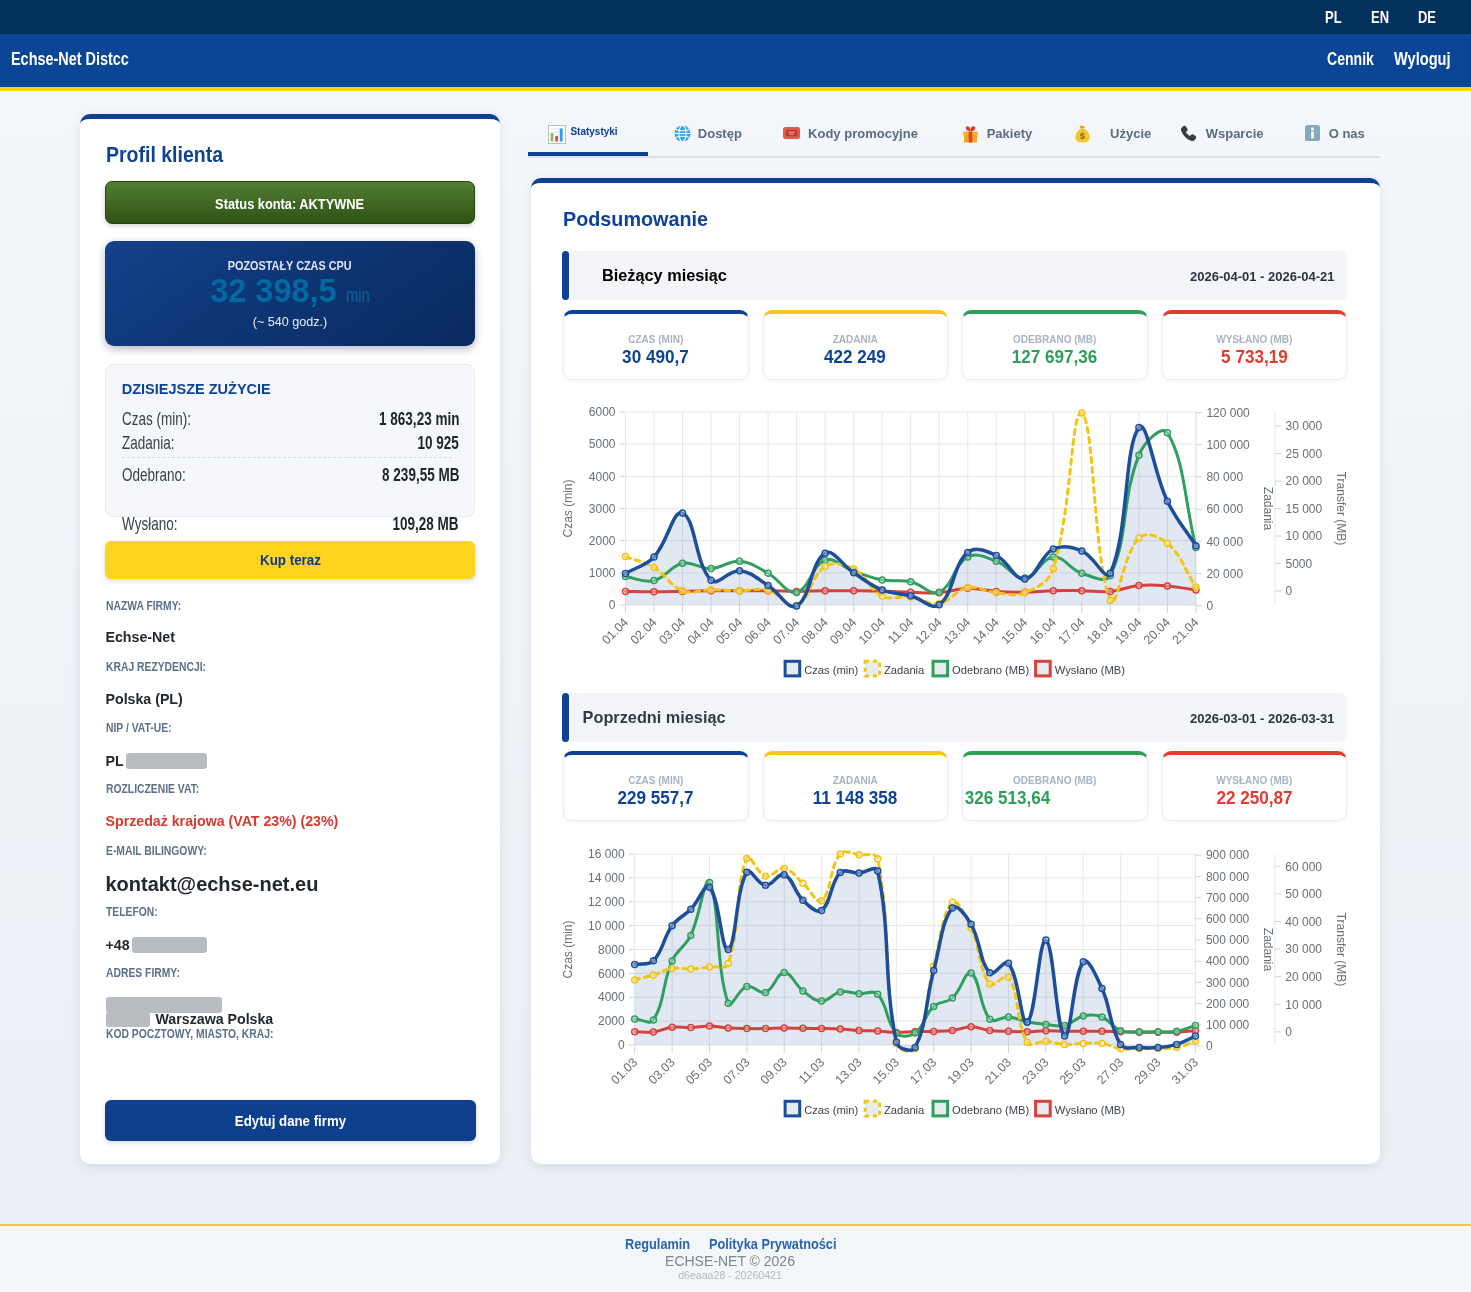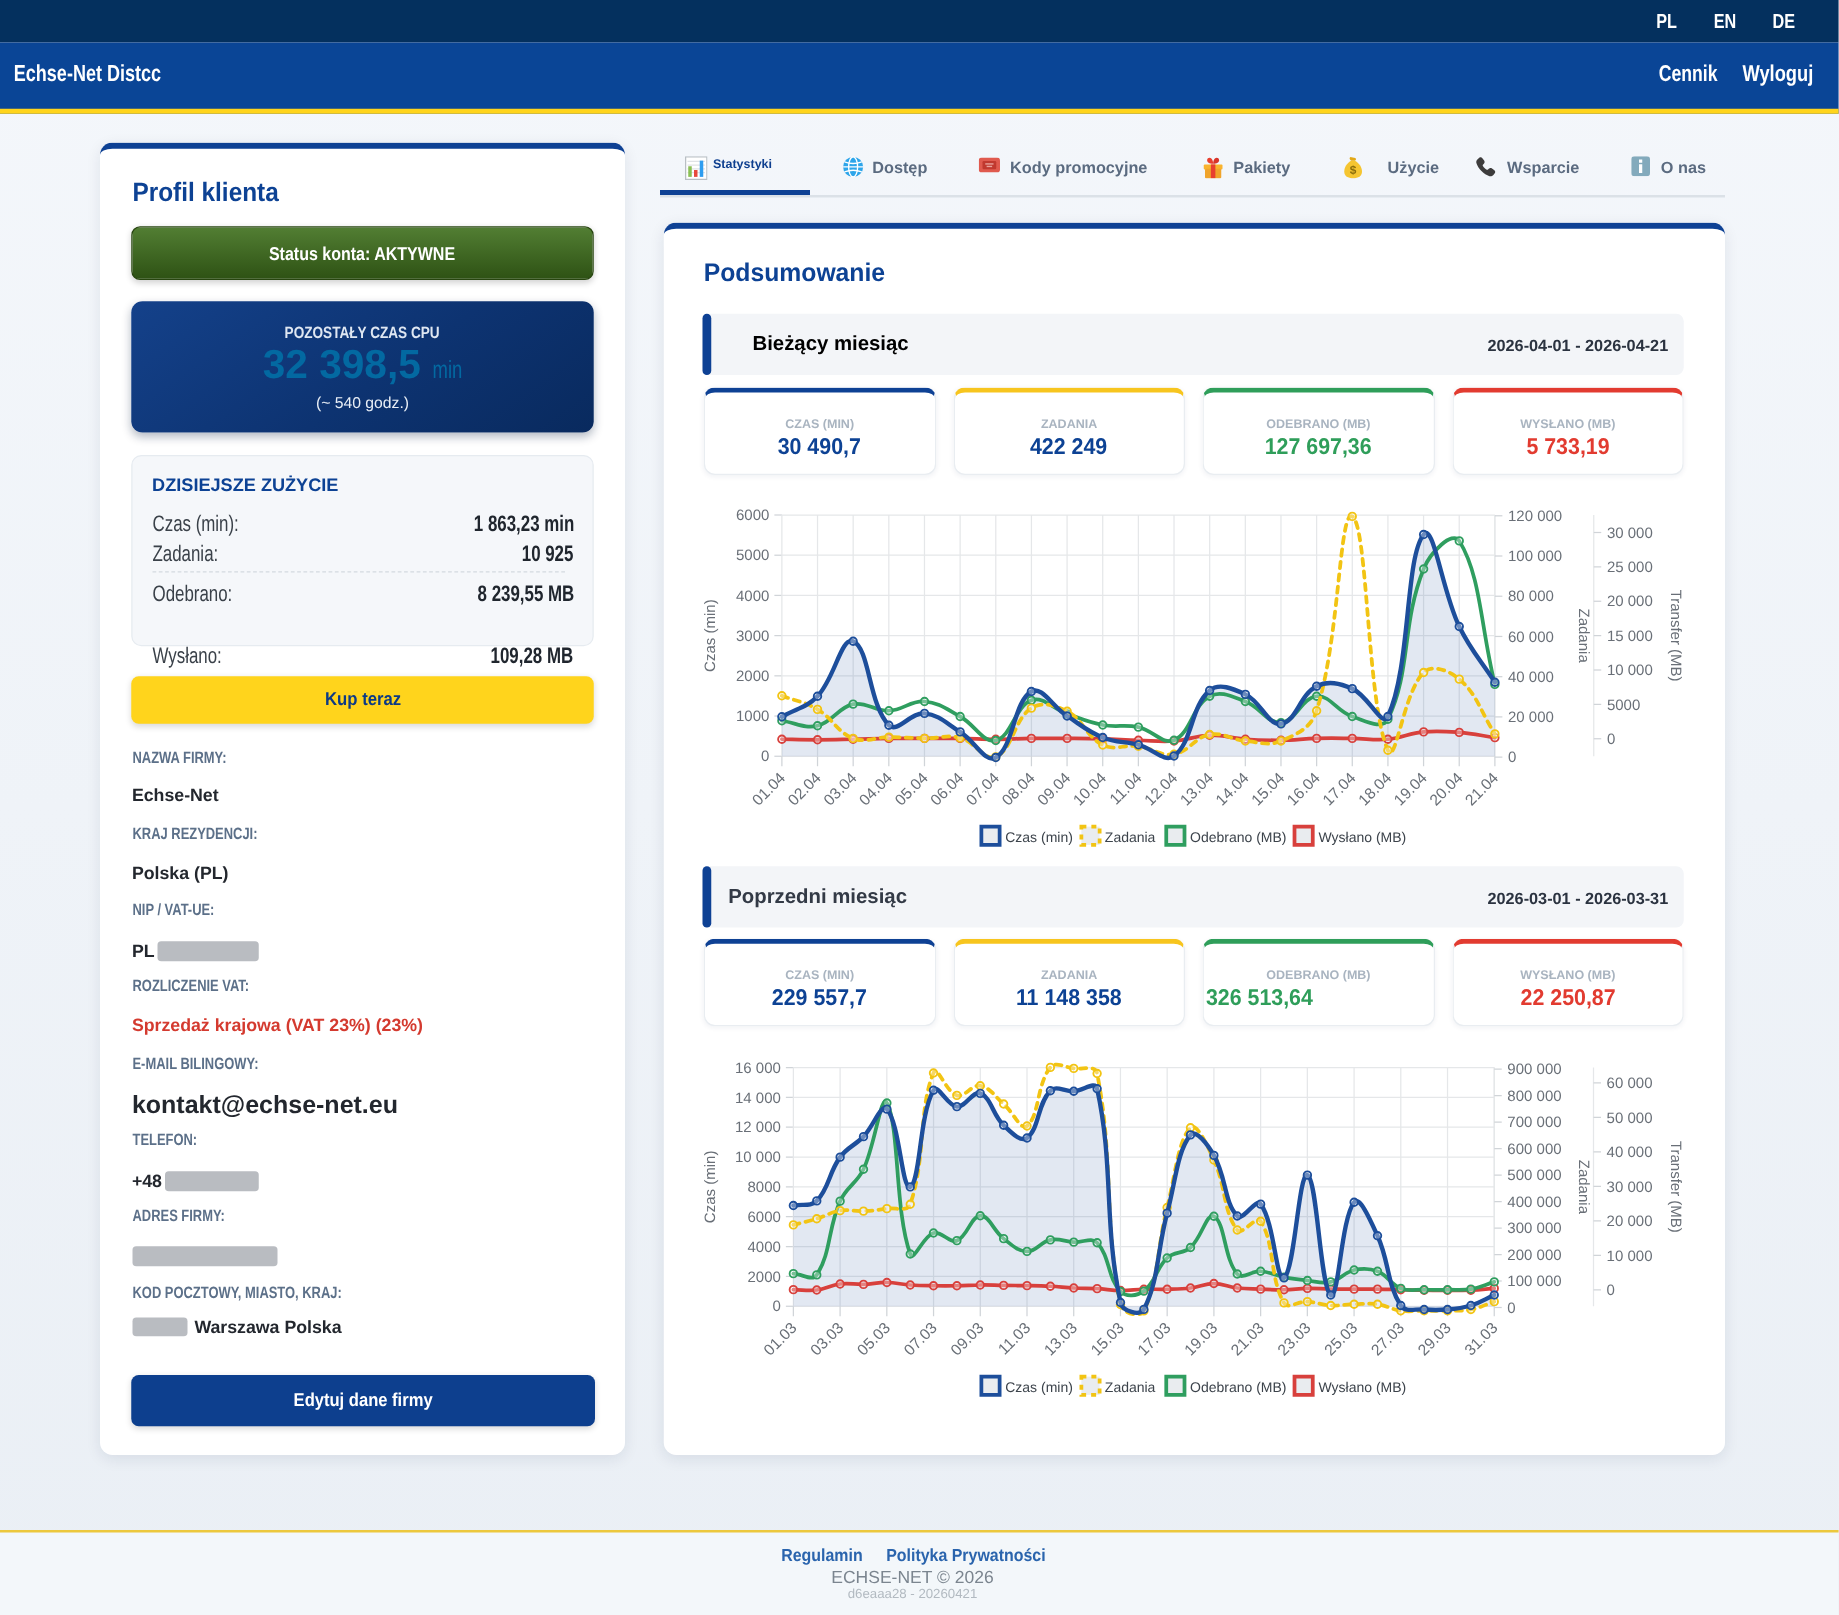--- a/index.html
+++ b/index.html
@@ -50,21 +50,21 @@
 <div style="position:absolute;left:105.5px;top:814.35px;line-height:1;white-space:nowrap;font-size:14.2px;font-weight:bold;color:#23272e;"><span style="color:#d43a2f;">Sprzedaż krajowa (VAT 23%) (23%)</span></div>
 <div style="position:absolute;left:105.5px;top:843.5px;font-size:13.1px;line-height:1;color:#5c7089;white-space:nowrap;font-weight:bold;transform:scaleX(0.79);transform-origin:left top;">E-MAIL BILINGOWY:</div>
 <div style="position:absolute;left:105.5px;top:874.4px;line-height:1;white-space:nowrap;font-size:20px;font-weight:bold;color:#23272e;">kontakt@echse-net.eu</div>
 <div style="position:absolute;left:105.5px;top:904.8px;font-size:13.1px;line-height:1;color:#5c7089;white-space:nowrap;font-weight:bold;transform:scaleX(0.79);transform-origin:left top;">TELEFON:</div>
 <div style="position:absolute;left:105.5px;top:936.95px;line-height:1;white-space:nowrap;font-size:14.2px;font-weight:bold;color:#23272e;">+48<span class="red2"></span></div>
 <div style="position:absolute;left:105.5px;top:966.1px;font-size:13.1px;line-height:1;color:#5c7089;white-space:nowrap;font-weight:bold;transform:scaleX(0.79);transform-origin:left top;">ADRES FIRMY:</div>
 <div style="position:absolute;left:105.5px;top:996.8px;line-height:1;white-space:nowrap;font-size:14.2px;font-weight:bold;color:#23272e;">
     <span class="red3"></span>
   </div>
 <div style="position:absolute;left:105.5px;top:1027.4px;font-size:13.1px;line-height:1;color:#5c7089;white-space:nowrap;font-weight:bold;transform:scaleX(0.79);transform-origin:left top;">KOD POCZTOWY, MIASTO, KRAJ:</div>
-<div style="position:absolute;left:105.5px;top:1054px;line-height:1;white-space:nowrap;font-size:14.2px;font-weight:bold;color:#23272e;"><span class="red4"></span><span style="margin-left:6px;">Warszawa Polska</span></div>
+<div style="position:absolute;left:105.5px;top:1012px;line-height:1;white-space:nowrap;font-size:14.2px;font-weight:bold;color:#23272e;"><span class="red4"></span><span style="margin-left:6px;">Warszawa Polska</span></div>
 <div style="position:absolute;left:105px;top:1100px;width:371px;height:41px;background:#0d3f8e;border-radius:6px;box-shadow:0 2px 5px rgba(0,0,0,.15);"></div>
 <div style="position:absolute;left:105px;top:1113.6px;width:371px;font-size:14.9px;line-height:1;color:#fff;text-align:center;white-space:nowrap;font-weight:bold;"><span style="display:inline-block;transform:scaleX(0.89);transform-origin:center top;">Edytuj dane firmy</span></div>
 
 <div style="position:absolute;left:528px;top:155.5px;width:852px;height:2px;background:#dbe1e7;"></div>
 <div style="position:absolute;left:528px;top:151.5px;width:119.5px;height:4px;background:#0e4194;"></div>
 <div style="position:absolute;left:547.5px;top:125px;"><svg width="18" height="19" viewBox="0 0 18 19">
       <rect x="0.5" y="0.5" width="17" height="18" fill="#fff" stroke="#b9bfc4"></rect>
       <line x1="2" y1="4" x2="16" y2="4" stroke="#e0e3e6"></line>
       <line x1="2" y1="7" x2="16" y2="7" stroke="#e0e3e6"></line>
       <line x1="2" y1="10" x2="16" y2="10" stroke="#e0e3e6"></line>

